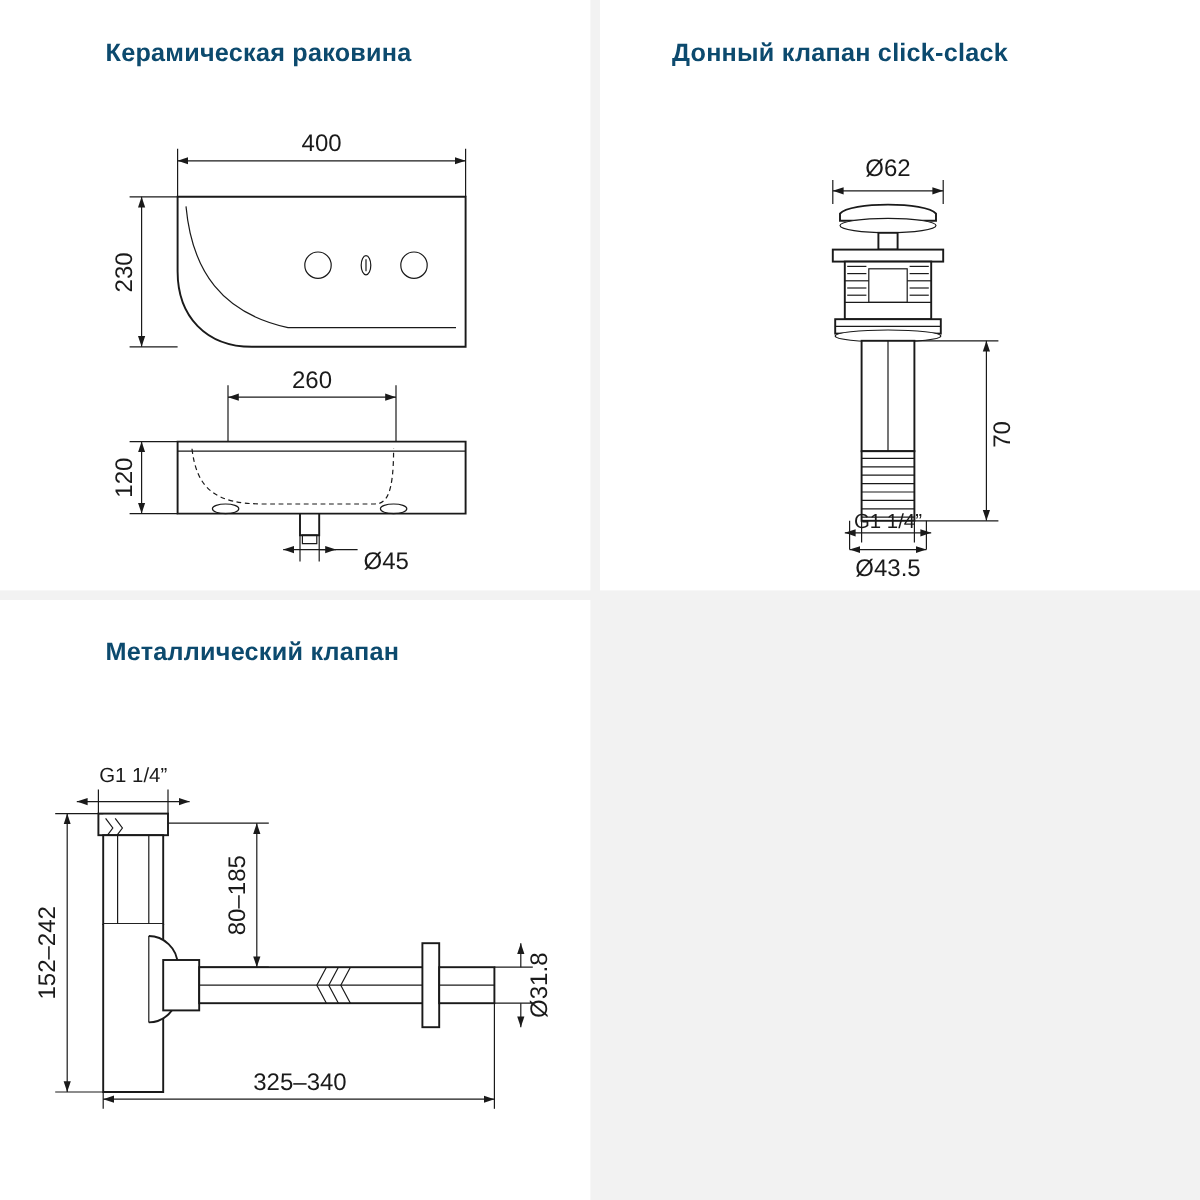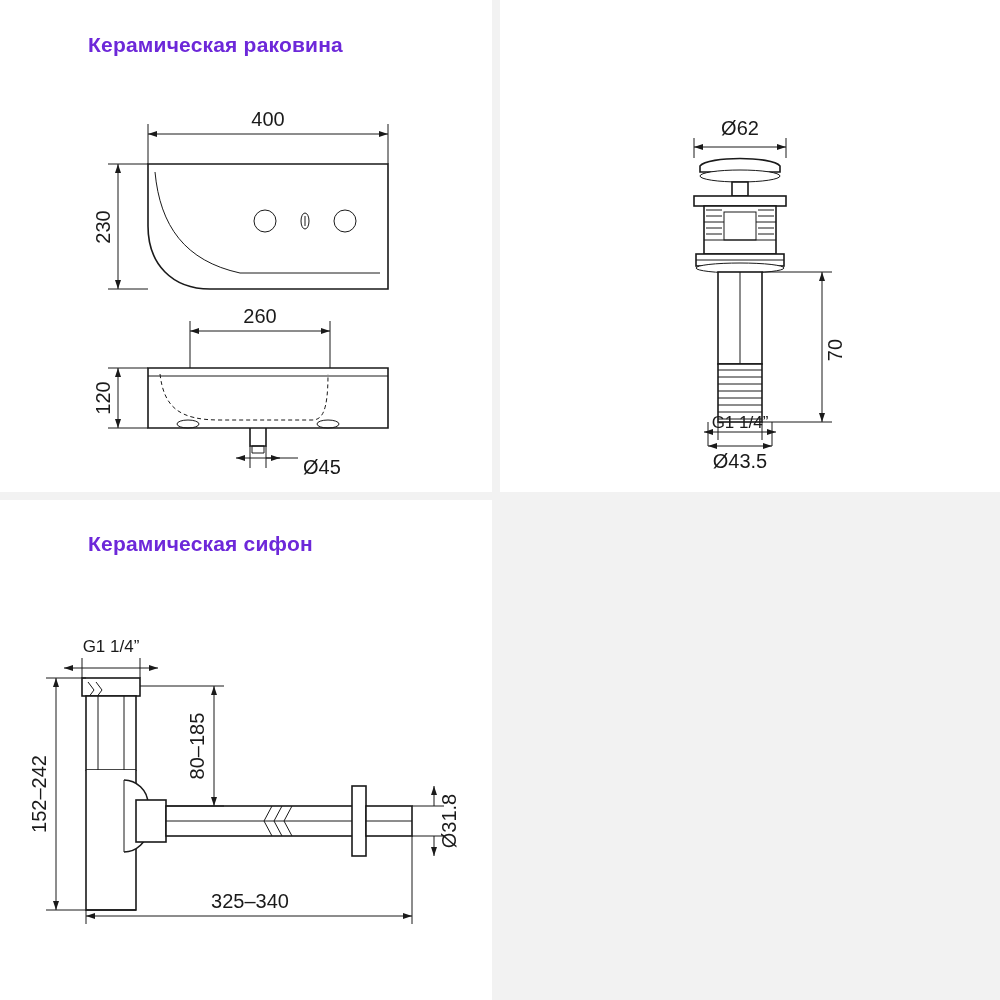--- a/index.html
+++ b/index.html
@@ -25,32 +25,32 @@
   }
   .panel-tl { left: 0;   top: 0;   width: 492px; height: 492px; }
   .panel-tr { left: 500px; top: 0;   width: 500px; height: 492px; }
   .panel-bl { left: 0;   top: 500px; width: 492px; height: 500px; }
   .panel-br { left: 500px; top: 500px; width: 500px; height: 500px; background: #f2f2f2; }
 
   .title {
     position: absolute;
     font-weight: bold;
     font-size: 21px;
-    color: #6d28d9;
+    color: #0c4a6e;
     letter-spacing: 0.2px;
     white-space: nowrap;
   }
   .title-sink  { left: 88px;  top: 33px; }
   .title-valve { left: 560px; top: 33px; }
   .title-siphon{ left: 88px;  top: 532px; }
 
   svg { display: block; }
   .svg-wrap { position: absolute; }
   .wrap-sink   { left: 60px;  top: 96px; }
-  .wrap-valve  { left: 620px; top: 100px; }
+  .wrap-valve  { left: 620px; top: 112px; }
   .wrap-siphon { left: 20px;  top: 590px; }
 
   text {
     font-family: "Liberation Sans", sans-serif;
     fill: #1a1a1a;
   }
   .dim-text { font-size: 20px; }
   .dim-text-sm { font-size: 17px; }
   .ln-thin { stroke: #1a1a1a; stroke-width: 1; fill: none; }
   .ln-med { stroke: #1a1a1a; stroke-width: 1.6; fill: none; }
@@ -62,21 +62,22 @@
 <body>
 
 <div class="grid">
 
   <div class="panel panel-tl"></div>
   <div class="panel panel-tr"></div>
   <div class="panel panel-bl"></div>
   <div class="panel panel-br"></div>
 
   <div class="title title-sink">Керамическая раковина</div>
-  <div class="title title-siphon">Керамическая сифон</div>
+  <div class="title title-valve">Донный клапан click-clack</div>
+  <div class="title title-siphon">Металлический клапан</div>
 
   <div class="svg-wrap wrap-sink">
     <svg width="400" height="400" viewBox="0 0 400 400">
       <defs>
         <marker id="arrL" markerWidth="10" markerHeight="8" refX="9" refY="4" orient="auto">
           <path d="M9,4 L0,1 L0,7 Z" fill="#1a1a1a"></path>
         </marker>
         <marker id="arrR" markerWidth="10" markerHeight="8" refX="1" refY="4" orient="auto">
           <path d="M1,4 L10,1 L10,7 Z" fill="#1a1a1a"></path>
         </marker>

